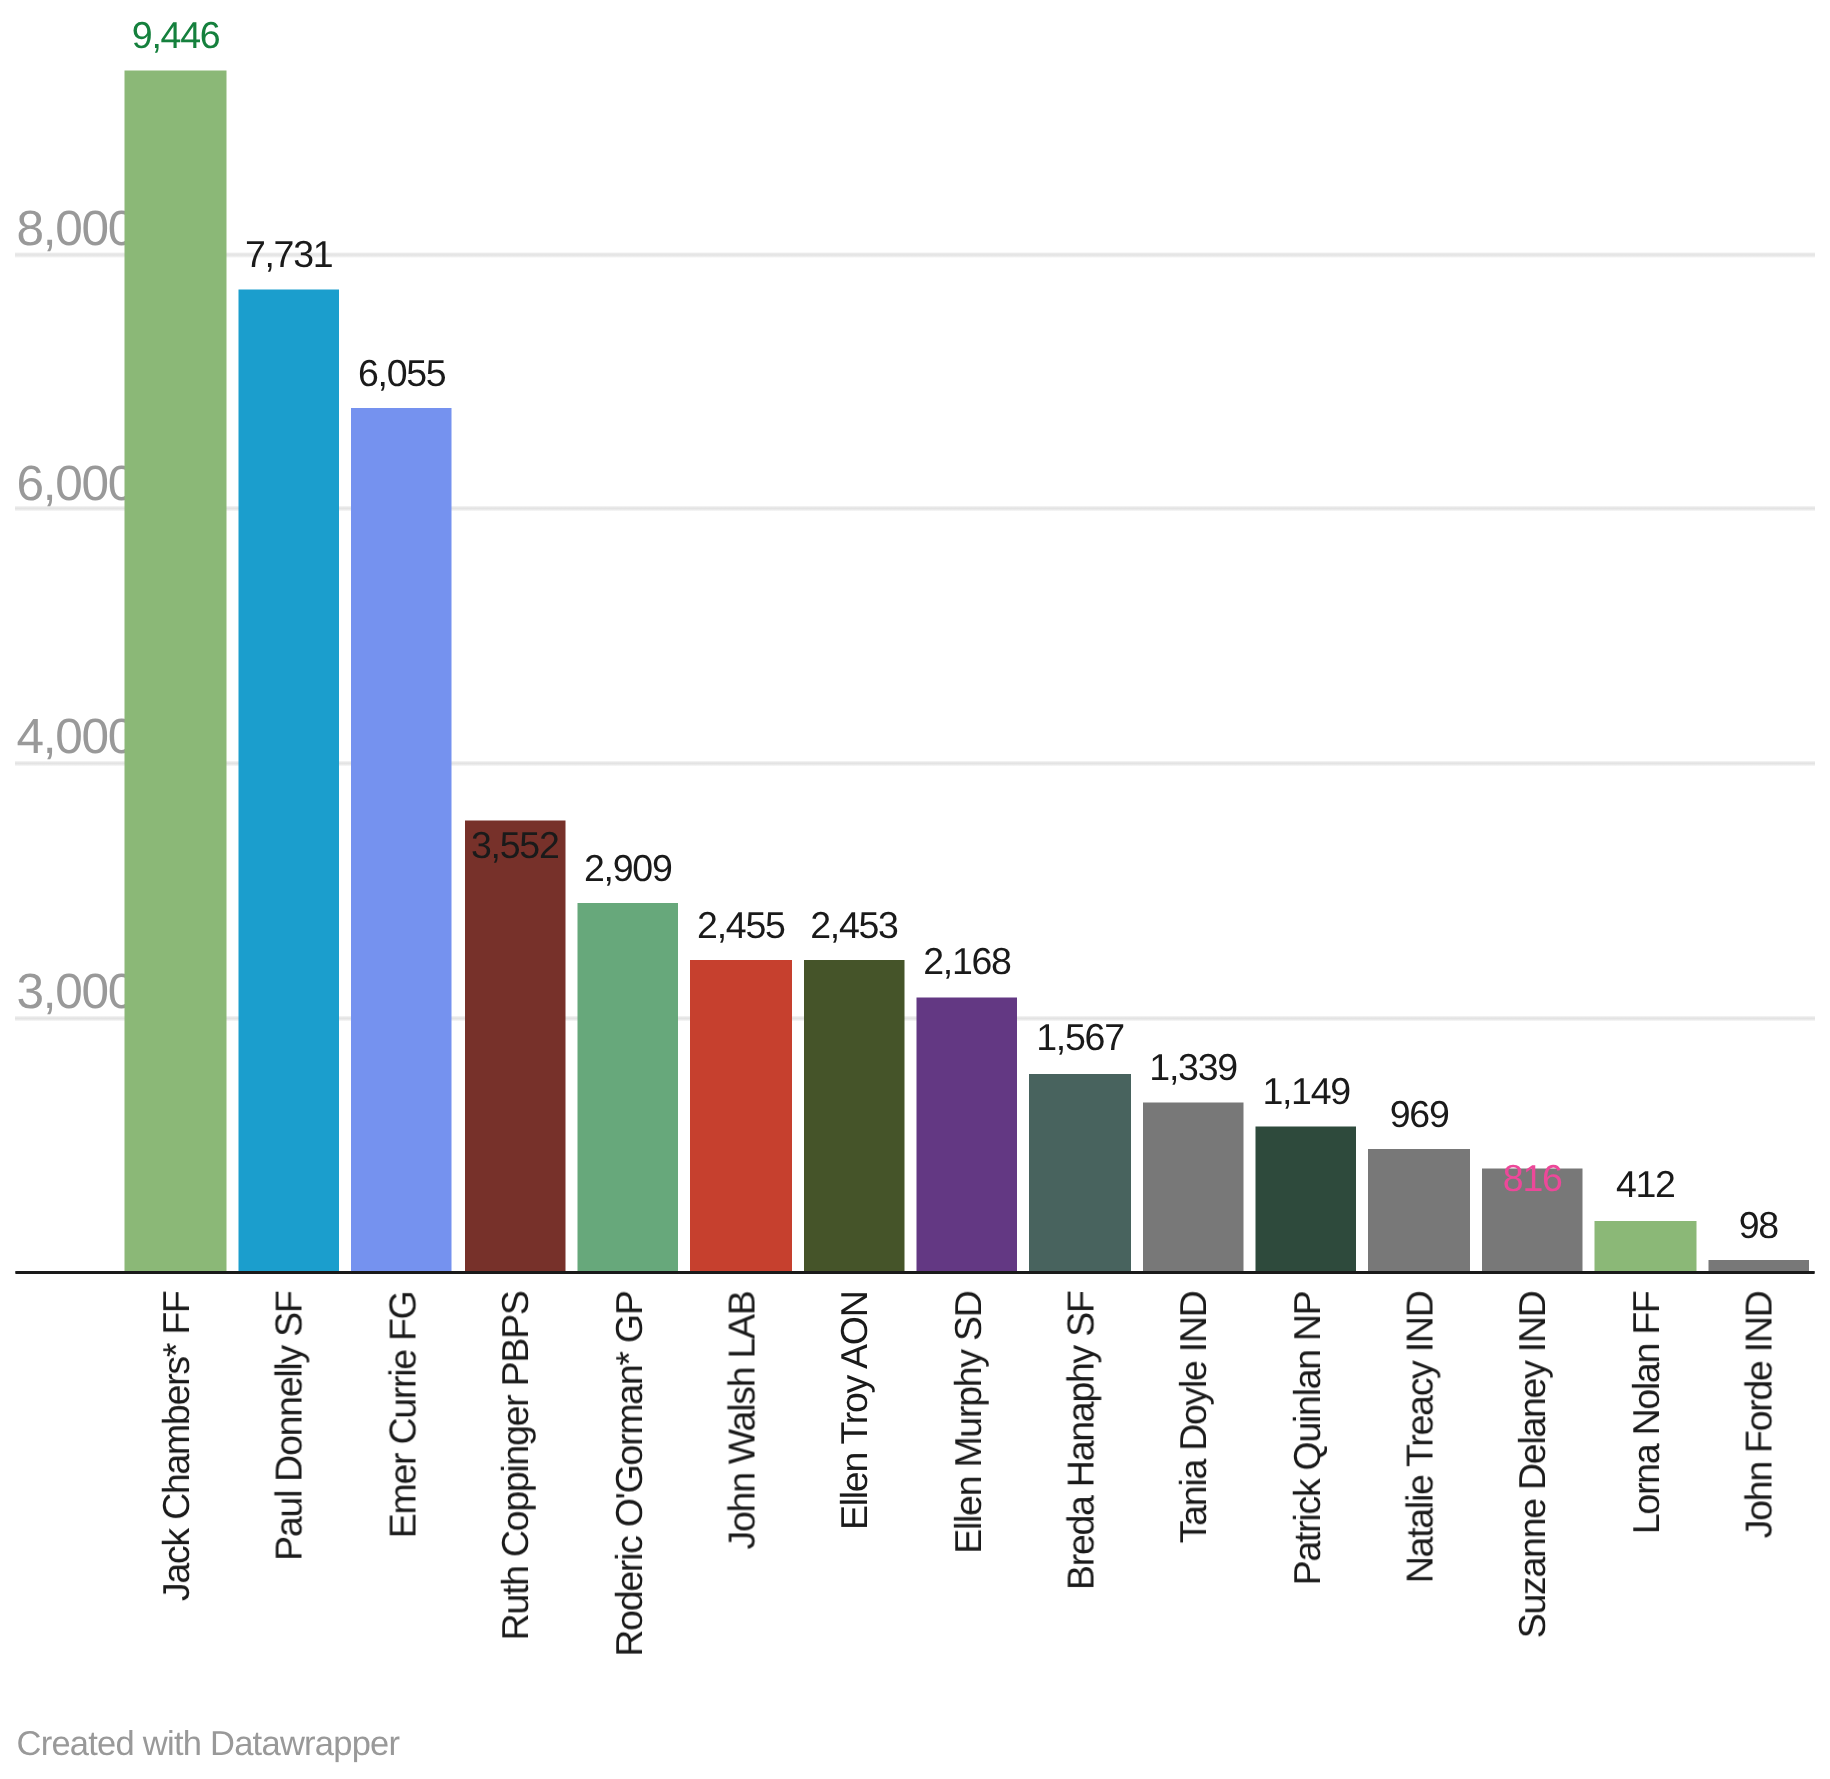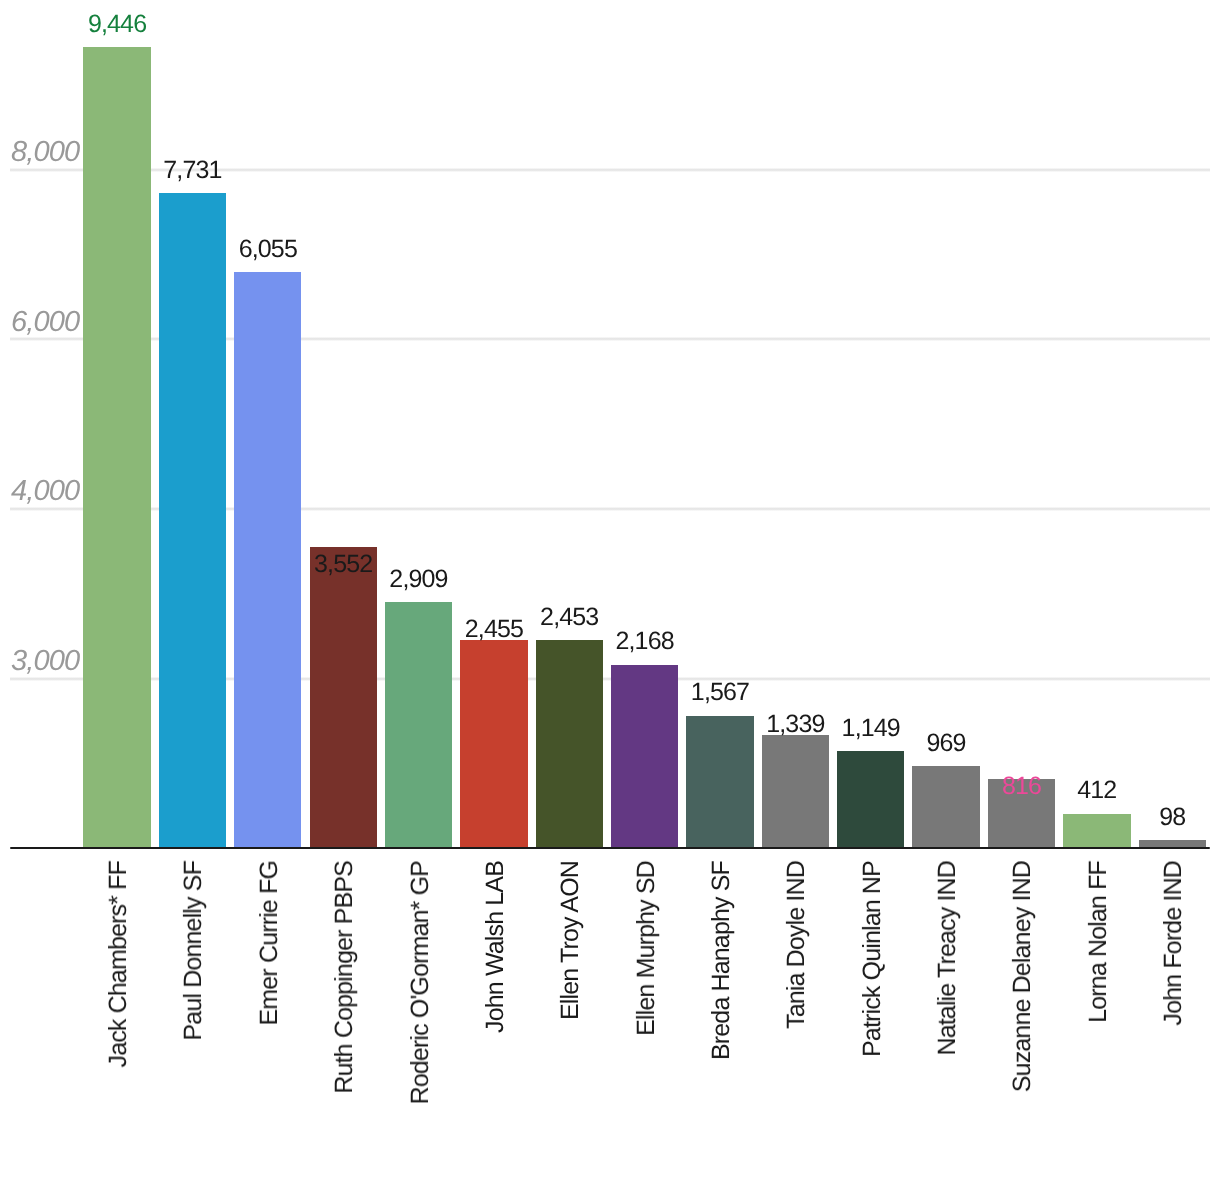--- a/index.html
+++ b/index.html
@@ -3,22 +3,22 @@
 <meta charset="utf-8">
 <title>Bar chart</title>
 <style>
   html,body{margin:0;padding:0;background:#ffffff;}
   body{width:1220px;height:1186px;overflow:hidden;
        font-family:"Liberation Sans",sans-serif;
        -webkit-font-smoothing:antialiased;text-rendering:geometricPrecision;}
   #chart{position:relative;width:1220px;height:1186px;background:#ffffff;overflow:hidden;}
   .gridline{position:absolute;left:10px;width:1200px;height:4px;
               background:linear-gradient(to bottom,#ffffff 0px,#eaeaea 1px,#e3e3e3 2px,#eeeeee 3px,#ffffff 4px);}
-  .ytick{position:absolute;left:11px;font-size:29px;line-height:28px;letter-spacing:-0.85px;
-          color:#999999;white-space:nowrap;transform:translateZ(0);font-style:italic;}
+  .ytick{position:absolute;left:11px;font-size:33px;line-height:28px;letter-spacing:-0.85px;
+          color:#999999;white-space:nowrap;transform:translateZ(0);}
   .axisline{position:absolute;left:10px;width:1200px;top:847.25px;height:2.2px;
              border-radius:1.1px;background:#1a1a1a;}
   .bar{position:absolute;}
   .vallabel{position:absolute;width:120px;font-size:25px;line-height:28px;letter-spacing:-0.85px;
              color:#1a1a1a;text-align:center;white-space:nowrap;transform:translateZ(0);}
   .catlabel{position:absolute;font-size:25px;line-height:25px;letter-spacing:-0.85px;color:#1a1a1a;
              white-space:nowrap;transform-origin:0 0;
              transform:rotate(-90deg) translateX(-100%) translateZ(0);}
   .credit{position:absolute;left:11px;top:1149px;font-size:23px;line-height:26px;
            letter-spacing:-0.5px;color:#999999;white-space:nowrap;transform:translateZ(0);}
@@ -59,25 +59,25 @@
     <div class="bar" style="left:1063.21px;top:813.55px;width:67.30px;height:34.95px;background:#8bb877" title="Lorna Nolan FF: 412"></div>
     <div class="bar" style="left:1138.58px;top:840.19px;width:67.30px;height:8.31px;background:#787878" title="John Forde IND: 98"></div>
   </div>
 
   <div id="vallabels">
     <div class="vallabel" style="left: 57.05px; top: 10.04px; color: #15803d; text-align: center;">9,446</div>
     <div class="vallabel" style="left: 132.42px; top: 155.52px; color: rgb(26, 26, 26);">7,731</div>
     <div class="vallabel" style="left: 207.79px; top: 235.25px; color: rgb(26, 26, 26);">6,055</div>
     <div class="vallabel" style="left: 283.16px; top: 510px; color: rgb(26, 26, 26); margin-top: 40px;">3,552</div>
     <div class="vallabel" style="left: 358.53px; top: 564.54px; color: rgb(26, 26, 26);">2,909</div>
-    <div class="vallabel" style="left: 433.9px; top: 603.05px; color: rgb(26, 26, 26); margin-top: 12px;">2,455</div>
+    <div class="vallabel" style="left: 433.9px; top: 603.05px; color: rgb(26, 26, 26);">2,455</div>
     <div class="vallabel" style="left: 509.27px; top: 603.22px; color: rgb(26, 26, 26);">2,453</div>
     <div class="vallabel" style="left: 584.64px; top: 627.4px; color: rgb(26, 26, 26);">2,168</div>
     <div class="vallabel" style="left: 660.01px; top: 678.38px; color: rgb(26, 26, 26);">1,567</div>
-    <div class="vallabel" style="left: 735.38px; top: 697.72px; color: rgb(26, 26, 26); margin-top: 12px;">1,339</div>
+    <div class="vallabel" style="left: 735.38px; top: 697.72px; color: rgb(26, 26, 26);">1,339</div>
     <div class="vallabel" style="left: 810.75px; top: 713.84px; color: rgb(26, 26, 26);">1,149</div>
     <div class="vallabel" style="left: 886.12px; top: 729.1px; color: rgb(26, 26, 26);">969</div>
     <div class="vallabel" style="left: 961.49px; top: 772px; color: #ec4899;">816</div>
     <div class="vallabel" style="left: 1036.86px; top: 776.35px; color: rgb(26, 26, 26);">412</div>
     <div class="vallabel" style="left: 1112.23px; top: 802.99px; color: rgb(26, 26, 26);">98</div>
   </div>
 
   <div class="axisline"></div>
 
   <div id="catlabels">
@@ -91,13 +91,14 @@
     <div class="catlabel" style="left: 633.64px; top: 860.6px; color: rgb(26, 26, 26);">Ellen Murphy SD</div>
     <div class="catlabel" style="left: 709.01px; top: 860.6px; color: rgb(26, 26, 26);">Breda Hanaphy SF</div>
     <div class="catlabel" style="left: 784.38px; top: 860.6px; color: rgb(26, 26, 26);">Tania Doyle IND</div>
     <div class="catlabel" style="left: 859.75px; top: 860.6px; color: rgb(26, 26, 26);">Patrick Quinlan NP</div>
     <div class="catlabel" style="left: 935.12px; top: 860.6px; color: rgb(26, 26, 26);">Natalie Treacy IND</div>
     <div class="catlabel" style="left: 1010.49px; top: 860.6px; color: rgb(26, 26, 26);">Suzanne Delaney IND</div>
     <div class="catlabel" style="left: 1085.86px; top: 860.6px; color: rgb(26, 26, 26);">Lorna Nolan FF</div>
     <div class="catlabel" style="left: 1161.23px; top: 860.6px; color: rgb(26, 26, 26);">John Forde IND</div>
   </div>
 
+  <div class="credit">Created with Datawrapper</div>
 </div>
 
 </body></html>

